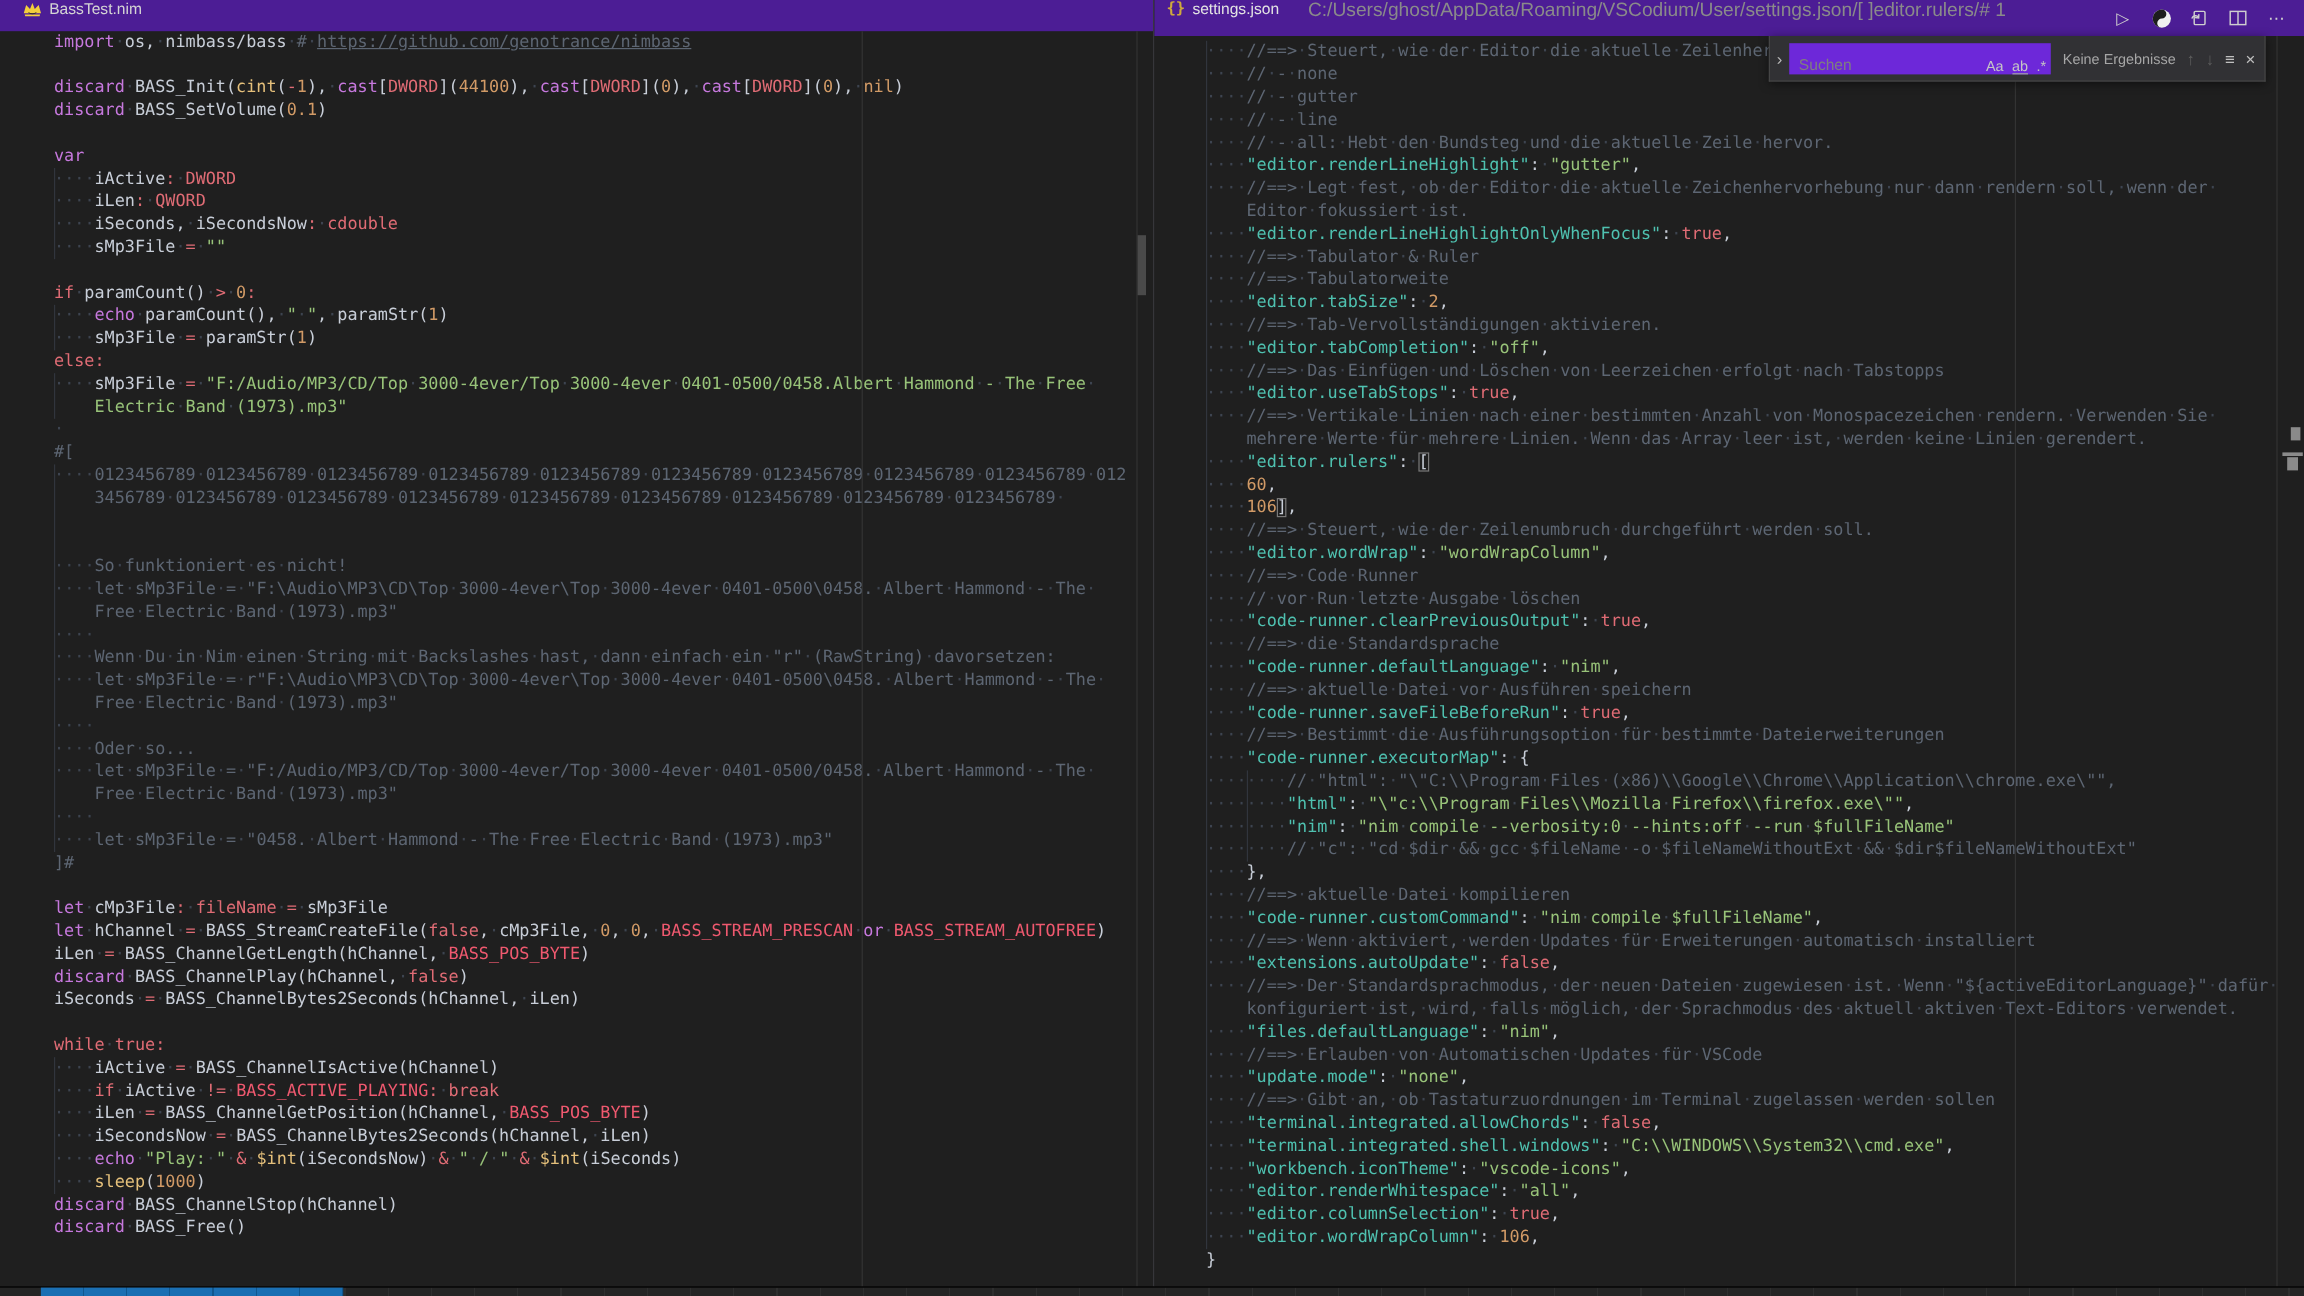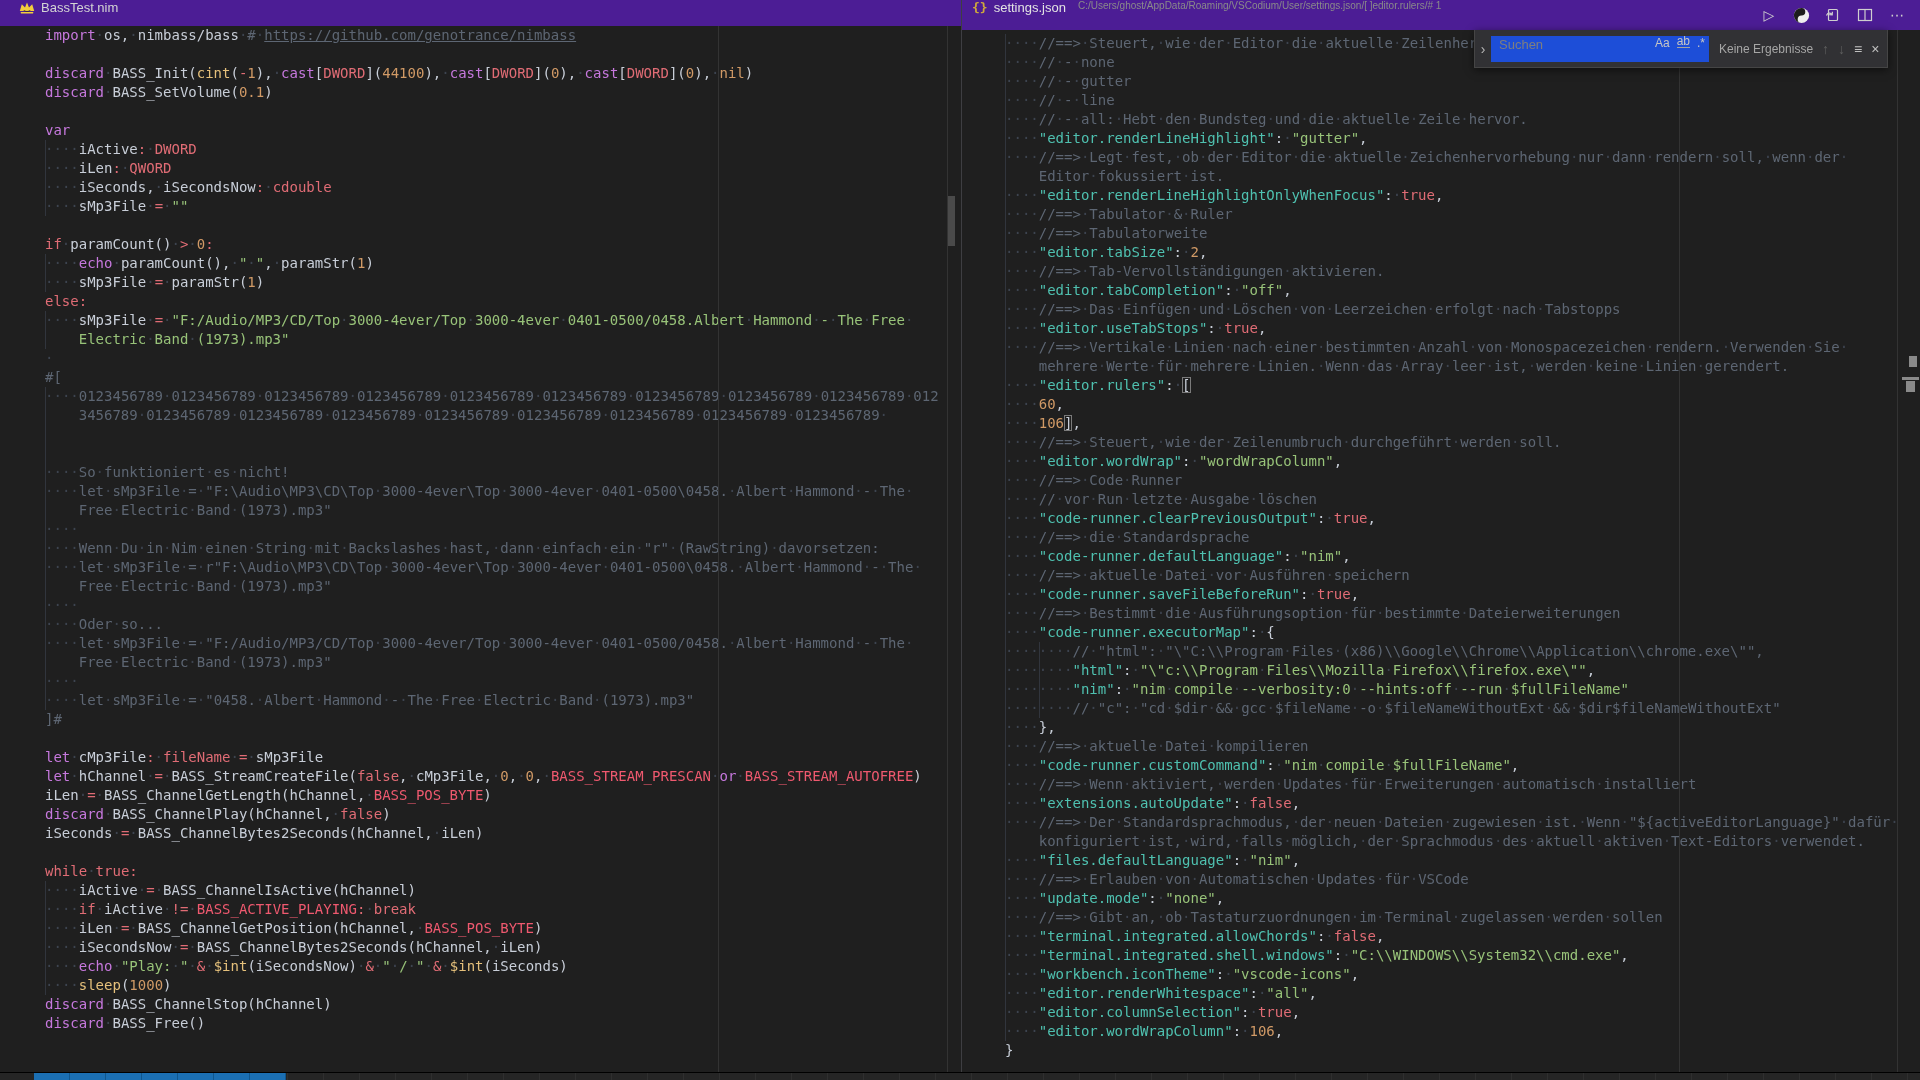--- a/index.html
+++ b/index.html
@@ -5,21 +5,21 @@
   html,body{margin:0;padding:0}
   body{width:1920px;height:1080px;background:#1f1f1f;overflow:hidden;position:relative;
        font-family:"Liberation Sans",sans-serif;color:#ccc}
   .pane{position:absolute;top:0;height:1072px;background:#1f1f1f}
   #pane-left{left:0;width:961px}
   #pane-right{left:962px;width:958px}
   .titlebar{position:absolute;left:0;top:0;width:100%;background:#4c1d95;display:flex;align-items:flex-start}
   #pane-left .titlebar{height:26px}
   #pane-right .titlebar{height:30px}
   .tab-label{font-size:13px;color:#d4d4d4;margin-left:6px;white-space:nowrap}
-  .path-label{font-size:10px;color:#8a8a8a;margin-left:12px;white-space:nowrap;overflow:hidden}
+  .path-label{font-size:16px;color:#8a8a8a;margin-left:24px;white-space:nowrap;overflow:hidden}
   .code{position:absolute}
   #code-left{left:0;top:26px;padding-left:45px}
   #code-right{left:0;top:34px;padding-left:43px}
   .line{height:19px;white-space:pre;font:14px/19px "DejaVu Sans Mono","Liberation Mono",monospace}
   .tk-p{color:#c678dd}
   .tk-r{color:#e06c75}
   .tk-R{color:#ef596f}
   .tk-y{color:#e5c07b}
   .tk-o{color:#d19a66}
   .tk-g{color:#98c379}
@@ -32,21 +32,21 @@
   .vline{position:absolute;width:1px;background:#333}
   .guide{position:absolute;width:1px;background:#31353d}
   .divider{position:absolute;left:961px;top:0;width:1px;height:1072px;background:#3e3e42}
   .scroll-slider{position:absolute;left:948px;top:196px;width:7px;height:50px;background:#4a4a4a}
   .edgemark{position:absolute;background:#8a8a8a}
   
   #find-widget{position:absolute;left:1474px;top:30px;width:414px;height:38px;background:#313134;
       border:1px solid #454545;border-top:none;box-sizing:border-box;display:flex;align-items:center;
       box-shadow:0 2px 8px rgba(0,0,0,.55);z-index:30}
   .find-chevron{width:16px;text-align:center;color:#b8b8b8;font-size:14px;cursor:pointer}
-  .find-inputbox{display:flex;align-items:flex-start;background:#1d4ed8;height:26px;width:208px;padding:0 4px 0 6px}
+  .find-inputbox{display:flex;align-items:flex-end;background:#6d28d9;height:26px;width:208px;padding:0 4px 0 6px}
   .find-inputbox input{flex:1;min-width:10px;background:transparent;border:none;outline:none;color:#cccccc;
       font-size:13px;font-family:"Liberation Sans",sans-serif}
   .find-inputbox input::placeholder{color:#7f7f7f}
   .find-opt{color:#c5c5c5;font-size:12px;margin-left:7px;cursor:pointer;white-space:nowrap}
   .find-opt.ul{border-bottom:1px solid #a3a3a3;line-height:11px}
   .find-results{color:#a6a6a6;font-size:12px;margin-left:10px;white-space:nowrap}
   .find-btn{font-size:14px;margin-left:9px;cursor:pointer}
   .find-btn.dim{color:#5e5e5e}
   .find-btn.lit{color:#c0c0c0}
   

